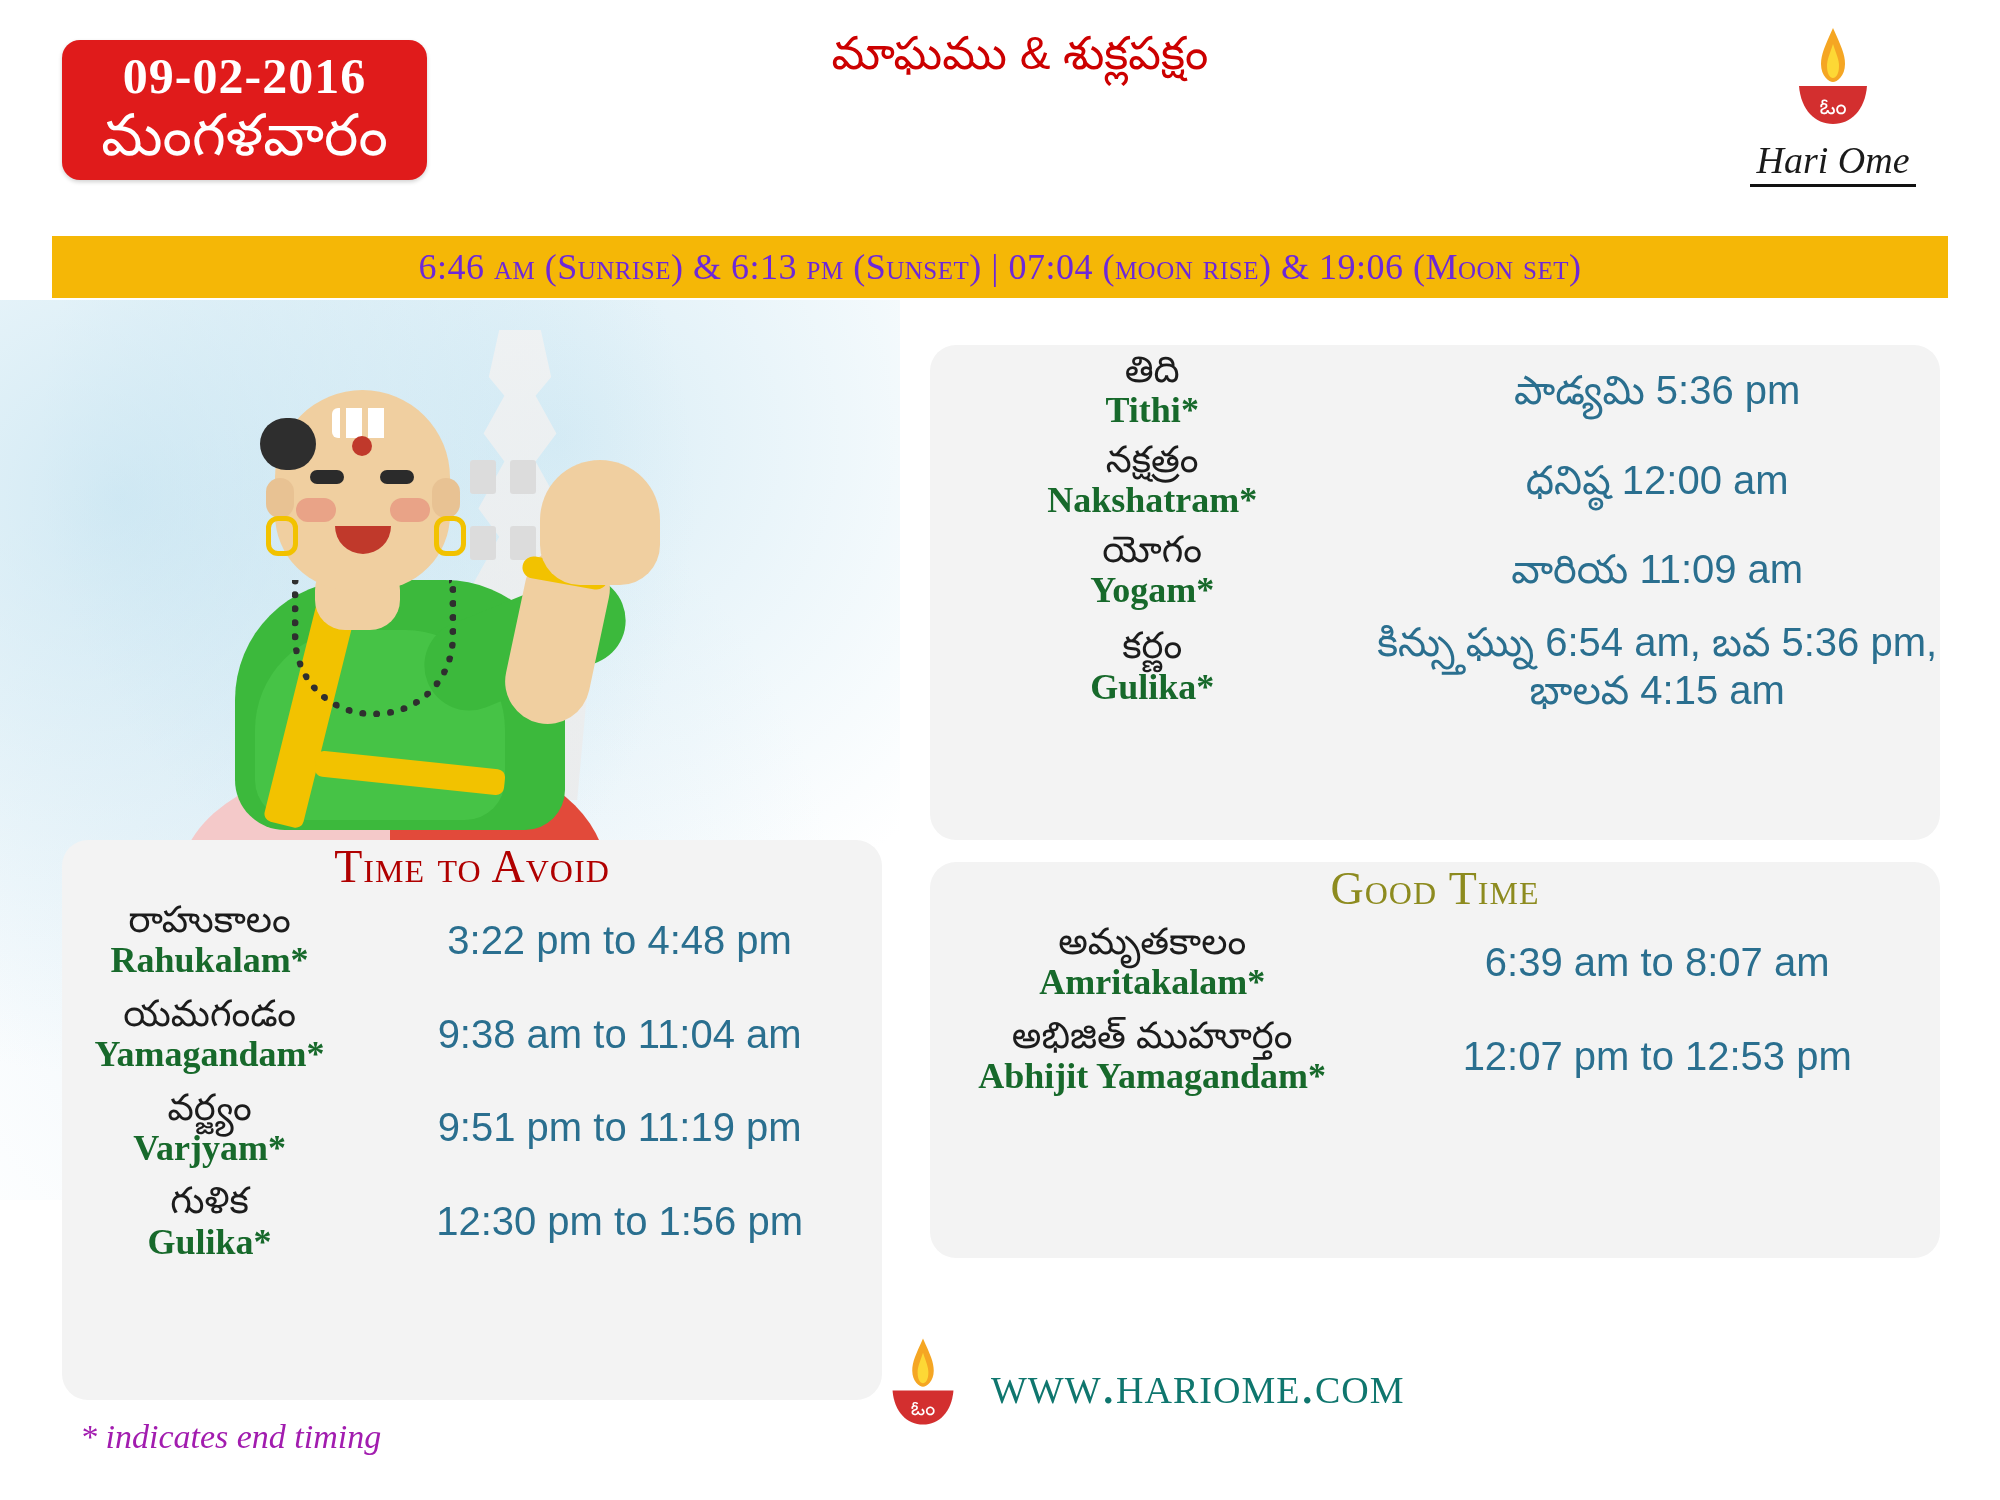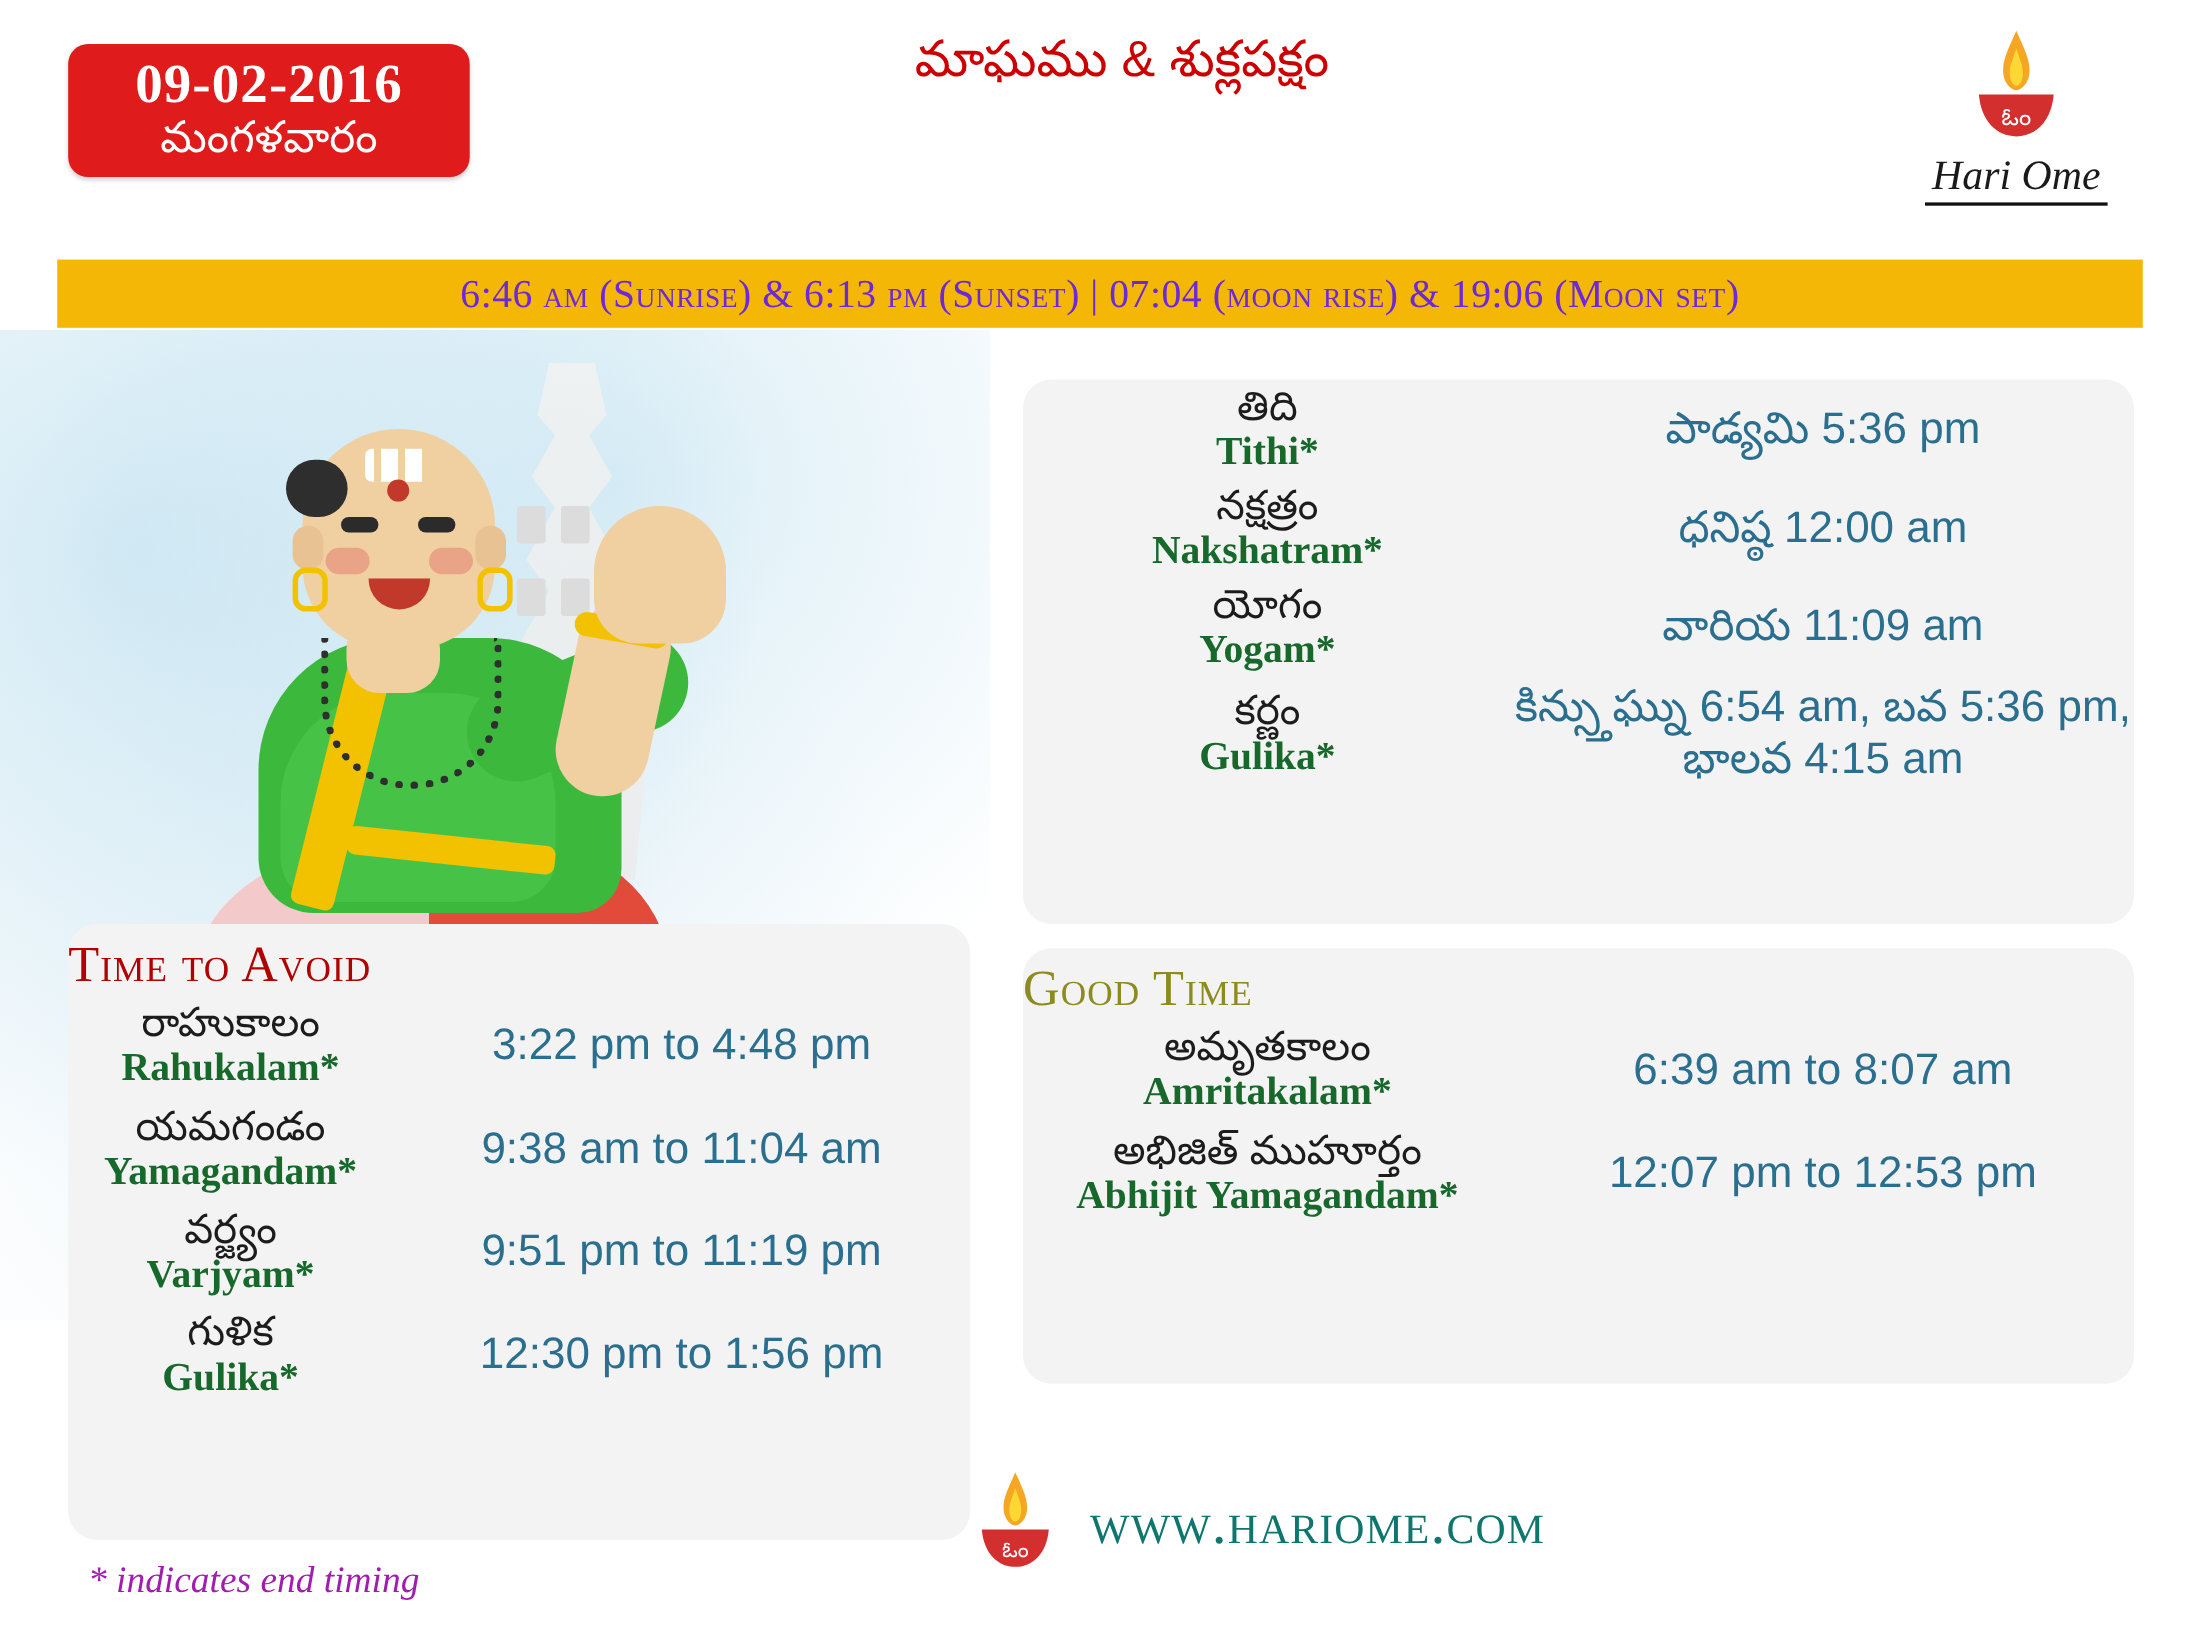--- a/index.html
+++ b/index.html
@@ -39,21 +39,21 @@
     padding: 10px 0 14px 0;
     box-shadow: 0 2px 4px rgba(0,0,0,0.18);
   }
   .date-badge .d1 {
     font-size: 50px;
     font-weight: bold;
     line-height: 1.05;
     letter-spacing: 1px;
   }
   .date-badge .d2 {
-    font-size: 40px;
+    font-size: 58px;
     line-height: 1.1;
     font-family: "Liberation Sans", sans-serif;
   }
 
   
   .title-wrap {
     position: absolute;
     left: 640px; top: 14px;
     width: 760px;
     text-align: center;
@@ -244,25 +244,24 @@
     letter-spacing: 2px;
   }
 
   
   .panel {
     position: absolute;
     background: #f3f3f3;
     border-radius: 26px;
   }
   .panel-head {
-    text-align: left;
+    text-align: center;
     font-size: 46px;
     font-variant: small-caps;
     letter-spacing: 1px;
-    padding-top: 10px;
   }
   .panel-head.red { color: #b00000; }
   .panel-head.olive { color: #8d8b1f; }
 
   .row {
     display: flex;
     align-items: center;
     padding: 6px 0;
   }
   .lbl {

